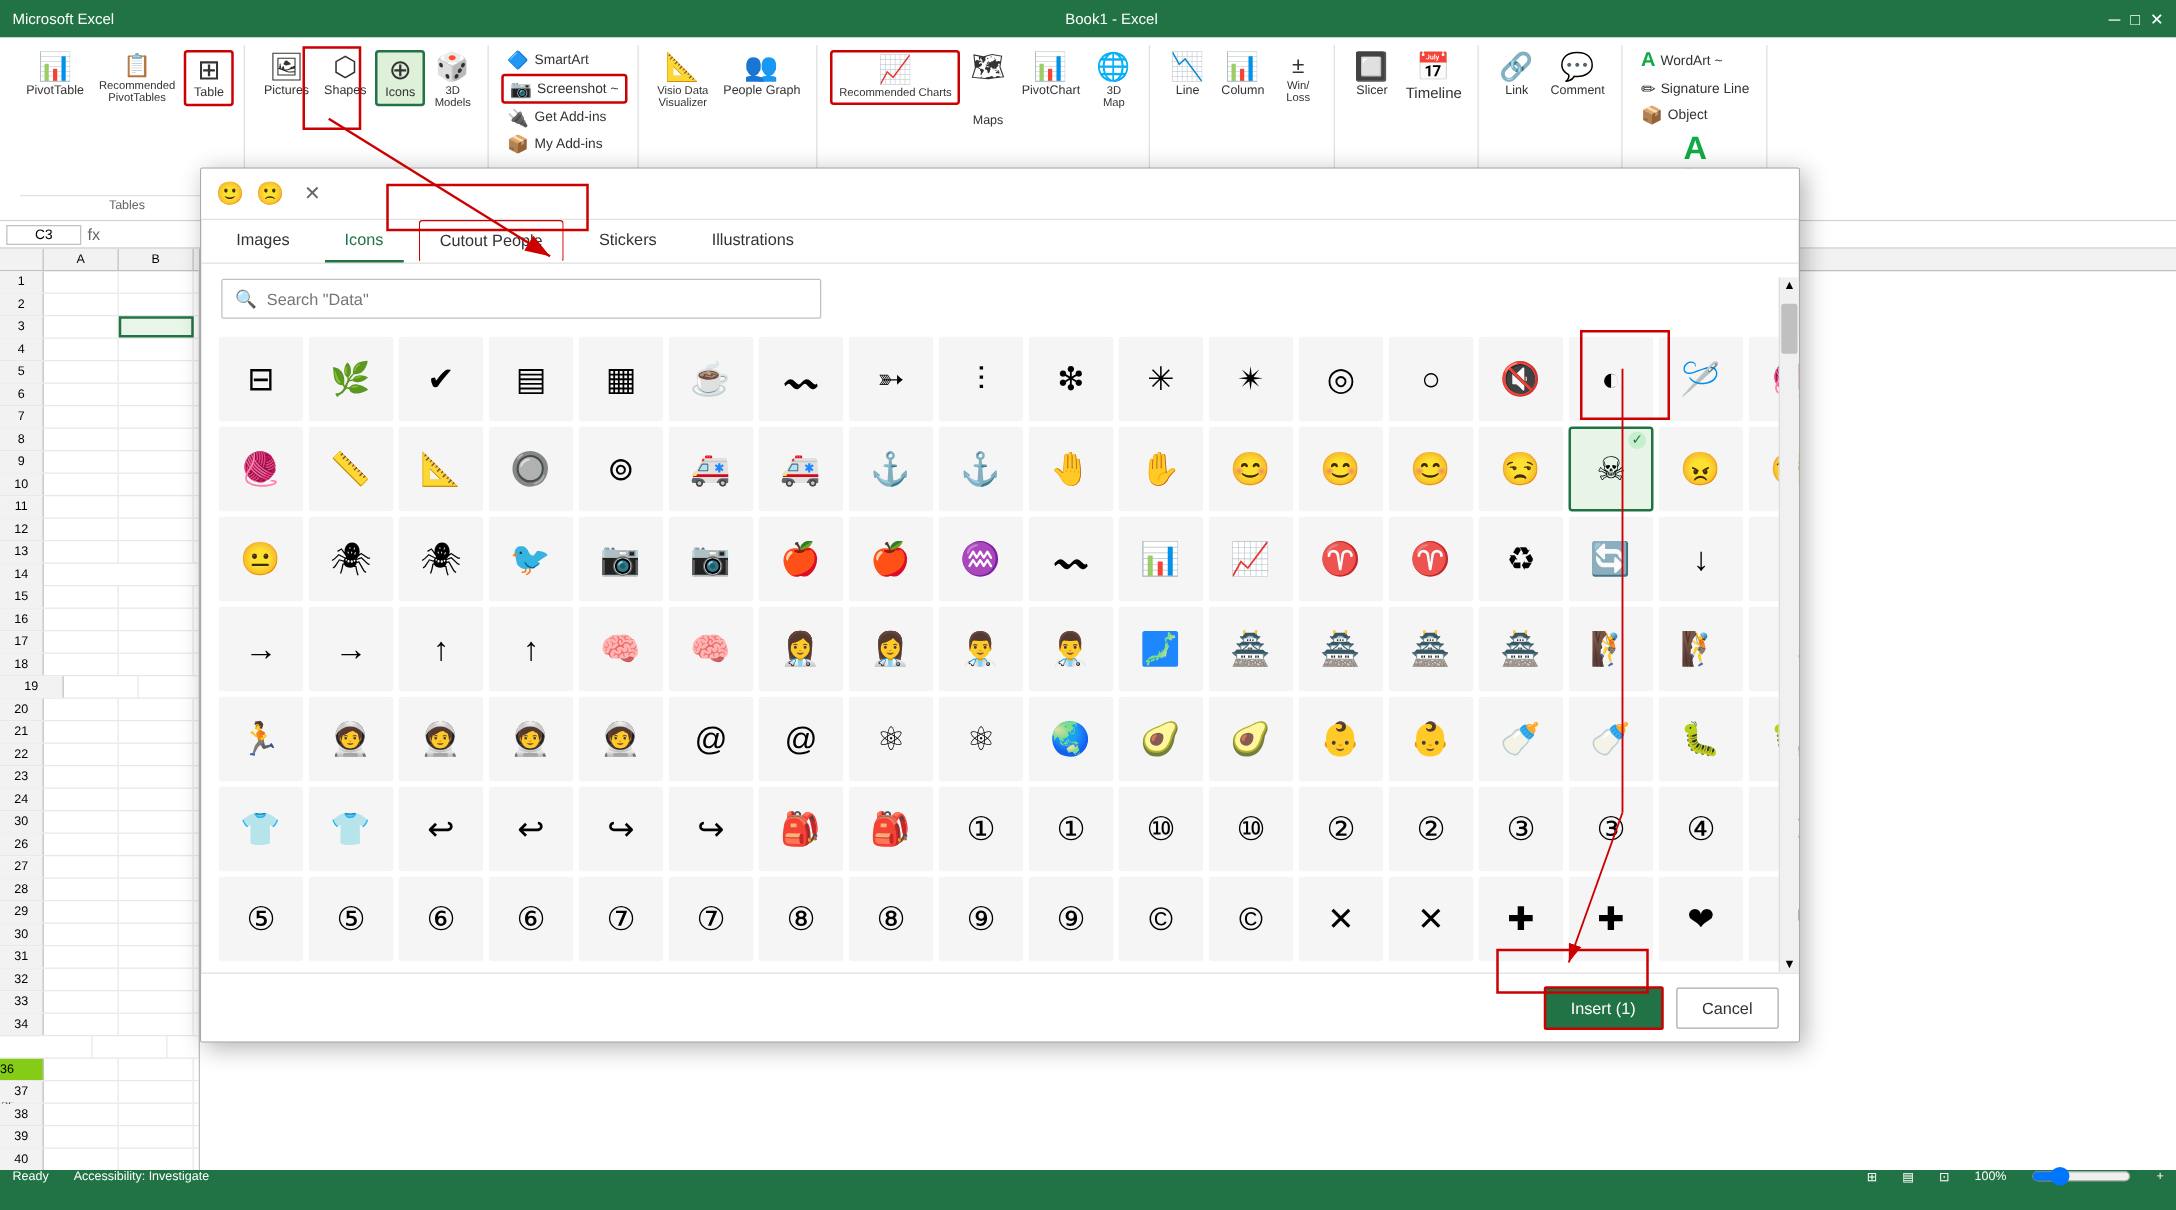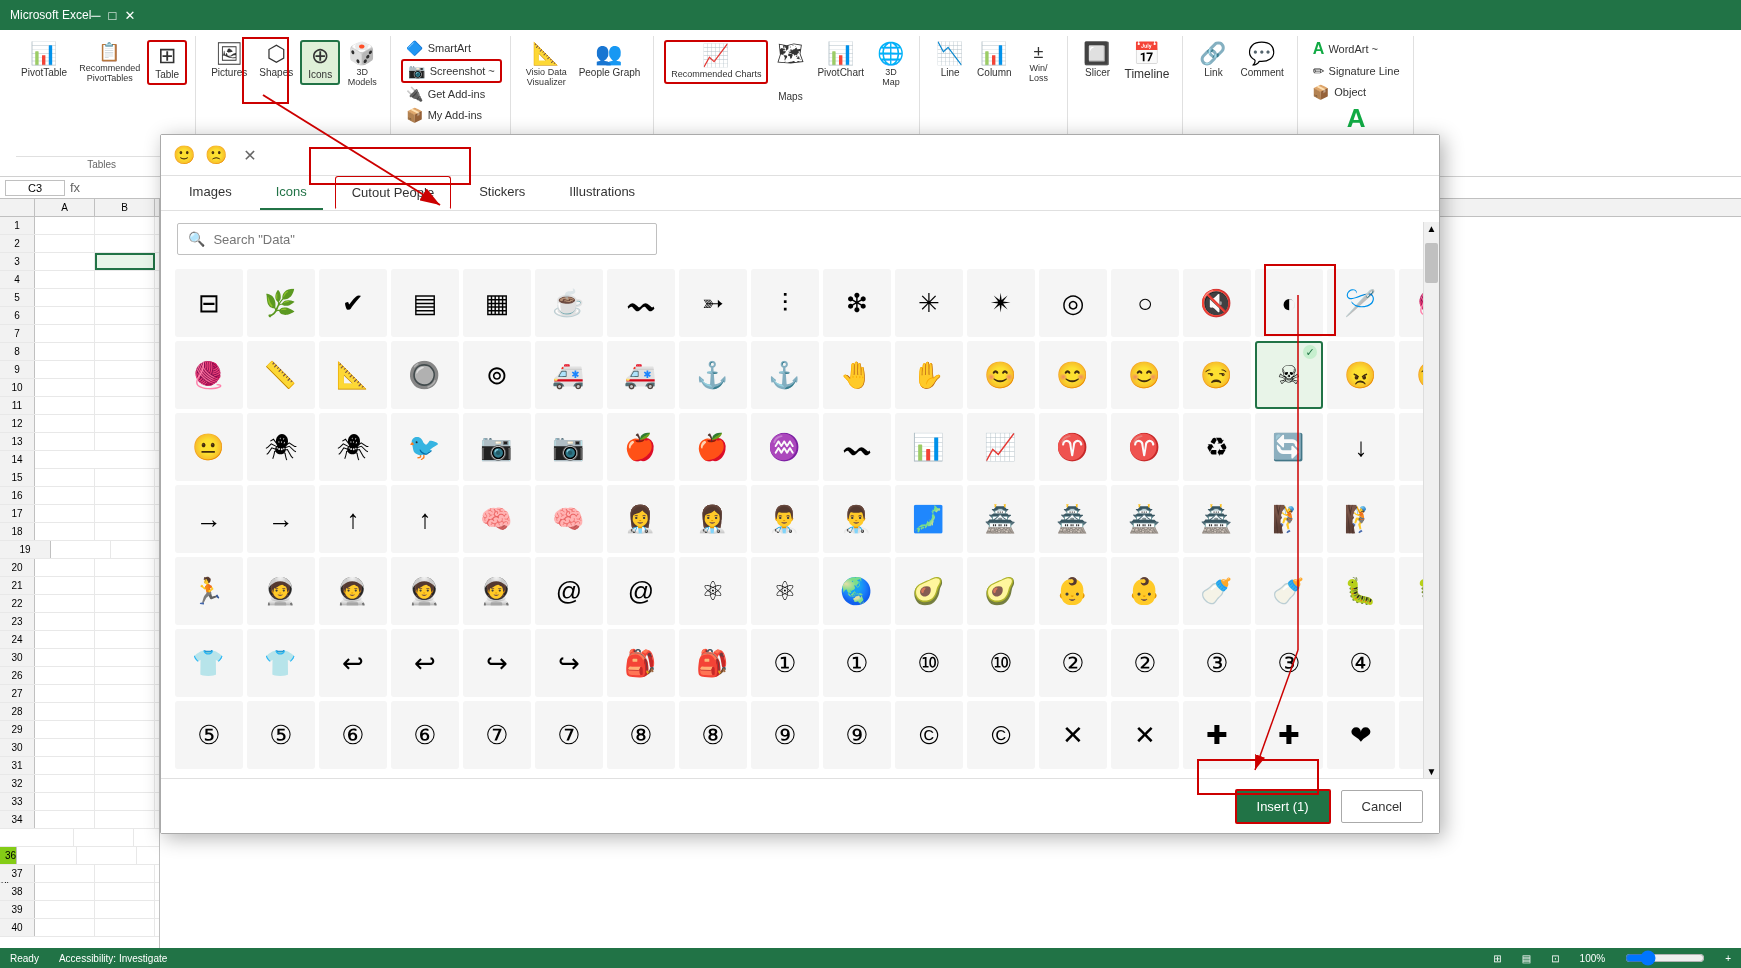--- a/index.html
+++ b/index.html
@@ -57,36 +57,37 @@
     .icon-cell { width: 68px; height: 68px; display: flex; align-items: center; justify-content: center; cursor: pointer; border: 2px solid transparent; border-radius: 3px; background: #f5f5f5; margin: 2px; font-size: 26px; position: relative; }
     .icon-cell.selected { border: 2px solid #217346; background: #e8f4e8; }
     .icon-cell.selected::after { content: '✓'; position: absolute; top: 2px; right: 4px; font-size: 11px; color: #217346; background: #c6efce; border-radius: 50%; width: 14px; height: 14px; display: flex; align-items: center; justify-content: center; line-height: 14px; }
 
     
     .modal-footer { position: absolute; bottom: 0; left: 0; right: 0; height: 55px; display: flex; align-items: center; justify-content: flex-end; padding: 0 16px; gap: 10px; border-top: 1px solid #e0e0e0; background: white; }
     .btn-insert { background: #217346; color: white; border: none; padding: 8px 20px; font-size: 13px; cursor: pointer; border-radius: 2px; border: 2px solid #c00; }
     .btn-cancel { background: white; color: #333; border: 1px solid #aaa; padding: 8px 20px; font-size: 13px; cursor: pointer; border-radius: 2px; }
 
     
-    .status-bar { height: 20px; background: #217346; display: flex; align-items: center; padding: 0 10px; color: white; font-size: 10px; gap: 20px; position: absolute; bottom: 0; left: 0; right: 0; }
+    .status-bar { height: 32px; background: #217346; display: flex; padding: 0 10px; color: white; font-size: 10px; gap: 20px; position: absolute; bottom: 0; left: 0; right: 0; }
 
     
     .modal-scrollbar { position: absolute; right: 0; top: 87px; bottom: 55px; width: 16px; background: #f0f0f0; border-left: 1px solid #ddd; display: flex; flex-direction: column; }
     .scrollbar-up { text-align: center; font-size: 10px; cursor: pointer; padding: 1px; }
     .scrollbar-down { text-align: center; font-size: 10px; cursor: pointer; padding: 1px; margin-top: auto; }
     .scrollbar-track { flex: 1; position: relative; }
     .scrollbar-thumb-v { position: absolute; top: 8px; left: 1px; right: 1px; height: 40px; background: #c0c0c0; border-radius: 2px; cursor: pointer; }
   </style>
 </head>
 <body>
 
 <div class="excel-container">
 
   <div class="title-bar">
     <span>Microsoft Excel</span>
+    <div style="flex:1; text-align:center; font-size:12px; color:white;">Book1 - Excel</div>
     <div style="display:flex;gap:8px;color:white;font-size:13px;">
       <span>─</span>
       <span>□</span>
       <span>✕</span>
     </div>
   </div>
 
 
   <div class="ribbon">
     <div class="ribbon-content">
@@ -443,21 +444,21 @@
             <div style="width: 35px; background: rgb(242, 242, 242); border-right: 1px solid rgb(192, 192, 192); text-align: center; font-size: 10px; line-height: 18px; flex-shrink: 0;">34</div>
             <div style="width: 60px; border-right: 1px solid rgb(232, 232, 232); flex-shrink: 0;"></div>
             <div style="width: 60px; border-right: 1px solid rgb(232, 232, 232); flex-shrink: 0;"></div>
           </div>
           <div style="display: flex; height: 18px; border-bottom: 1px solid rgb(232, 232, 232);">
             <div style="width: 14px; background: #0f766e; border-right: 1px solid rgb(192, 192, 192); text-align: center; font-size: 10px; line-height: 18px; flex-shrink: 0; margin-top: 48px;">35</div>
             <div style="width: 60px; border-right: 1px solid rgb(232, 232, 232); flex-shrink: 0;"></div>
             <div style="width: 60px; border-right: 1px solid rgb(232, 232, 232); flex-shrink: 0;"></div>
           </div>
           <div style="display: flex; height: 18px; border-bottom: 1px solid rgb(232, 232, 232);">
-            <div style="width: 17px; background: #84cc16; border-right: 1px solid rgb(192, 192, 192); text-align: right; font-size: 10px; line-height: 18px; flex-shrink: 0;">36</div>
+            <div style="width: 35px; background: #84cc16; border-right: 1px solid rgb(192, 192, 192); text-align: left; font-size: 10px; line-height: 18px; flex-shrink: 0;">36</div>
             <div style="width: 60px; border-right: 1px solid rgb(232, 232, 232); flex-shrink: 0;"></div>
             <div style="width: 60px; border-right: 1px solid rgb(232, 232, 232); flex-shrink: 0;"></div>
           </div>
           <div style="display: flex; height: 18px; border-bottom: 1px solid rgb(232, 232, 232);">
             <div style="width: 35px; background: rgb(242, 242, 242); border-right: 1px solid rgb(192, 192, 192); text-align: center; font-size: 10px; line-height: 18px; flex-shrink: 0;">37</div>
             <div style="width: 60px; border-right: 1px solid rgb(232, 232, 232); flex-shrink: 0;"></div>
             <div style="width: 60px; border-right: 1px solid rgb(232, 232, 232); flex-shrink: 0;"></div>
           </div>
           <div style="display: flex; height: 18px; border-bottom: 1px solid rgb(232, 232, 232);">
             <div style="width: 35px; background: rgb(242, 242, 242); border-right: 1px solid rgb(192, 192, 192); text-align: center; font-size: 10px; line-height: 18px; flex-shrink: 0;">38</div>

